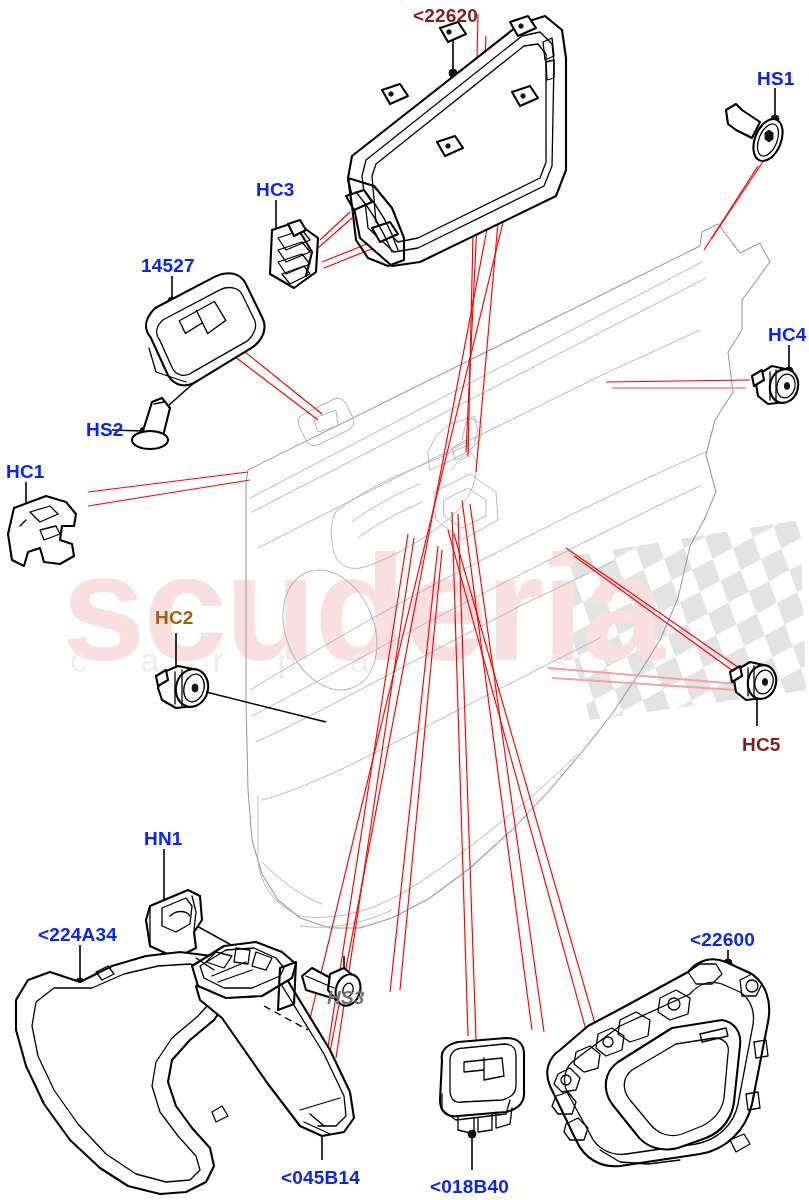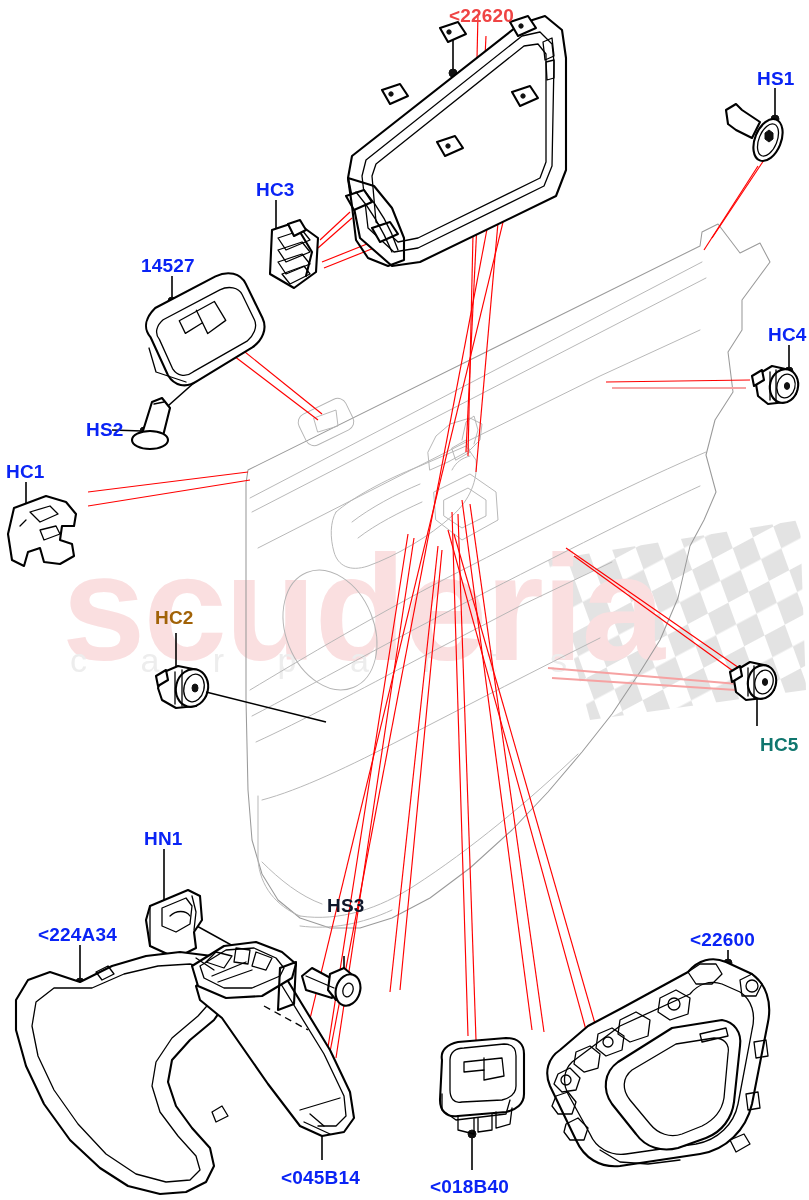--- a/index.html
+++ b/index.html
@@ -429,30 +429,30 @@
       <path class="oT" d="M754,1042 L766,1040 L768,1056 L756,1058 Z"></path>
       <path class="oT" d="M746,1094 L758,1092 L760,1108 L748,1110 Z"></path>
       <path class="oT" d="M730,1140 L744,1134 L750,1144 L736,1152 Z"></path>
 
       <path class="oT" d="M600,1150 L620,1162 L648,1164 L680,1160"></path>
     </g>
 
   </svg>
 
   <div id="labels">
-      <div class="lbl" style="left: 413px; top: 6px; color: #ef4444; margin-left: 36px;">&lt;22620</div>
+      <div class="lbl" style="left: 413px; top: 6px; color: #7f1d1d;">&lt;22620</div>
       <div class="lbl" style="left: 757px; top: 69px; color: rgb(10, 36, 245);">HS1</div>
       <div class="lbl" style="left: 256px; top: 180px; color: rgb(10, 36, 245);">HC3</div>
       <div class="lbl" style="left: 141px; top: 256px; color: rgb(10, 36, 245);">14527</div>
       <div class="lbl" style="left: 768px; top: 325px; color: rgb(10, 36, 245);">HC4</div>
       <div class="lbl" style="left: 86px; top: 420px; color: rgb(10, 36, 245);">HS2</div>
       <div class="lbl" style="left: 6px; top: 462px; color: rgb(10, 36, 245);">HC1</div>
       <div class="lbl" style="left: 155px; top: 608px; color: #a16207;">HC2</div>
-      <div class="lbl" style="left: 760px; top: 735px; color: #0f766e;">HC5</div>
+      <div class="lbl" style="left: 742px; top: 735px; color: #7f1d1d;">HC5</div>
       <div class="lbl" style="left: 144px; top: 829px; color: rgb(10, 36, 245); text-align: center;">HN1</div>
       <div class="lbl" style="left: 38px; top: 925px; color: rgb(10, 36, 245);">&lt;224A34</div>
-      <div class="lbl" style="left: 327px; top: 896px; color: #0f172a;">HS3</div>
+      <div class="lbl" style="left: 327px; top: 988px; color: #737373; font-style: italic;">HS3</div>
       <div class="lbl" style="left: 690px; top: 930px; color: rgb(10, 36, 245);">&lt;22600</div>
       <div class="lbl" style="left: 281px; top: 1168px; color: rgb(10, 36, 245); text-align: center;">&lt;045B14</div>
       <div class="lbl" style="left: 430px; top: 1177px; color: rgb(10, 36, 245);">&lt;018B40</div>
     </div>
 
 </div>
 
 </body></html>

